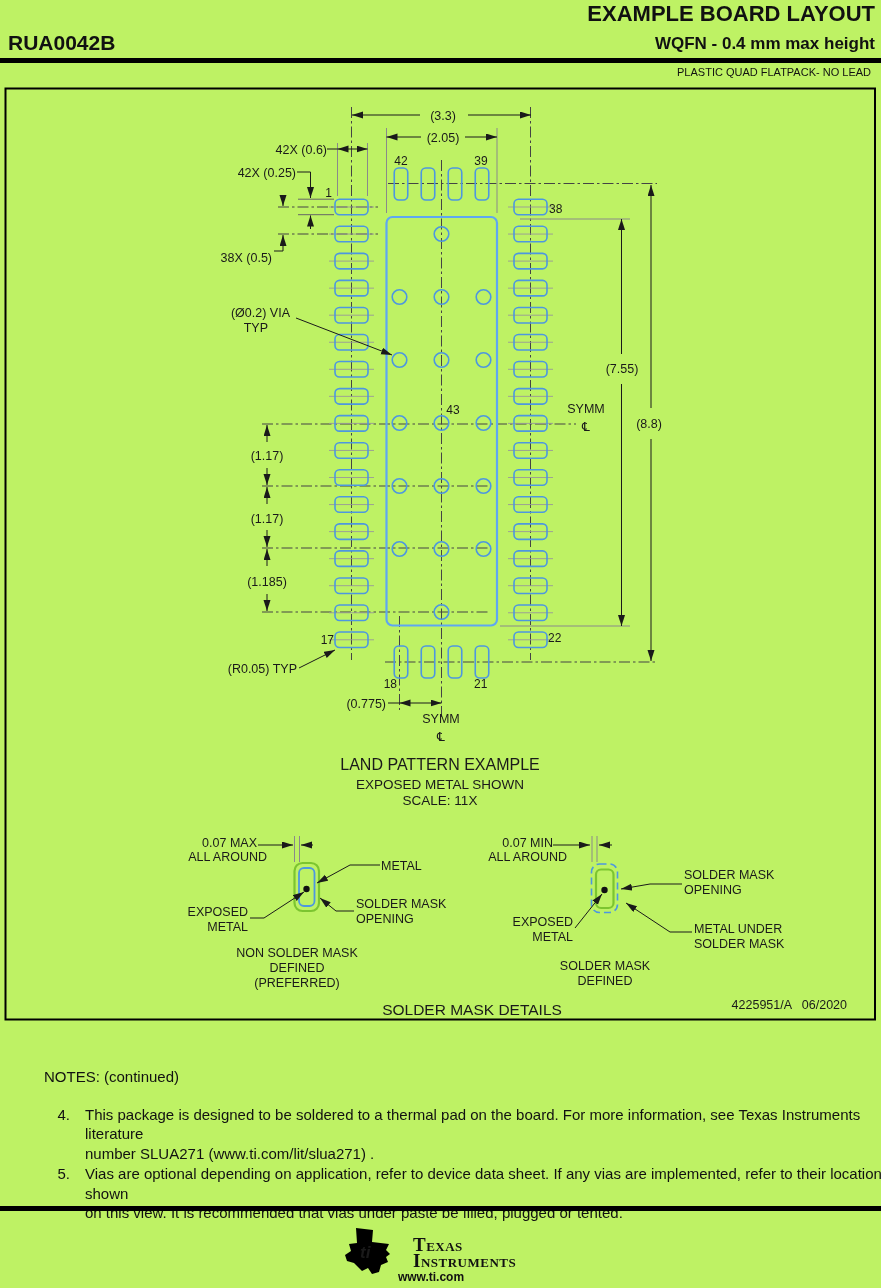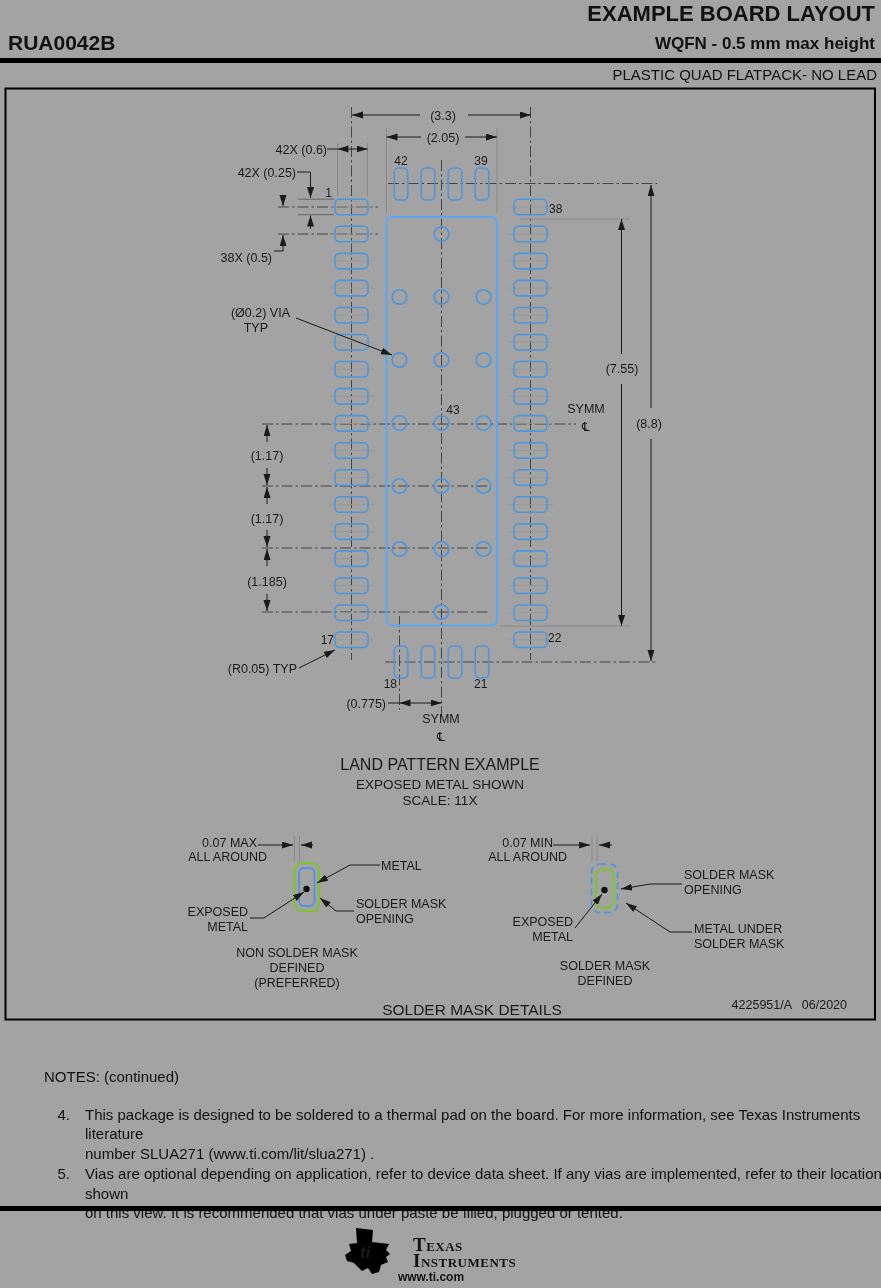--- a/index.html
+++ b/index.html
@@ -1,25 +1,25 @@
 <!DOCTYPE html>
 <html style="--blue: #4d97e0; --blue2: #5ea7f2; --green: #7cc530;"><head>
 <meta charset="utf-8">
 <style>
   html,body{margin:0;padding:0;background:#fff;}
-  .page{position:relative;width:881px;height:1288px;background:#a3a3a3;overflow:hidden;
+  .page{position:relative;width:881px;height:1288px;background:#bef264;overflow:hidden;
         font-family:"Liberation Sans","DejaVu Sans",sans-serif;color:#111;}
   .abs{position:absolute;}
   .hdr-title{right:6px;top:1px;font-size:22px;font-weight:bold;}
   .hdr-part{left:8px;top:31px;font-size:21px;font-weight:bold;}
   .hdr-sub{right:6px;top:34px;font-size:17px;font-weight:bold;}
   .rule{left:0;width:881px;height:5px;background:#000;}
   .rule-top{top:58px;}
   .rule-bottom{top:1206px;}
-  .hdr-pkg{right:4px;top:66px;font-size:15px;}
+  .hdr-pkg{right:10px;top:66px;font-size:11px;}
   svg text{font-family:"Liberation Sans","DejaVu Sans",sans-serif;fill:#1a1a1a;}
   .lbl{font-size:12.5px;}
   .pin{font-size:12px;}
   .cap1{font-size:16px;}
   .cap2{font-size:13.5px;}
   .dtitle{font-size:15.5px;}
   .docnum{font-size:12.5px;white-space:pre;}
   .cl{stroke:#444;stroke-width:1;fill:none;stroke-dasharray:11 3 2.5 3;}
   .ext{stroke:#8a8a8a;stroke-width:1;fill:none;}
   .tick{stroke:#666;stroke-width:1;fill:none;}
@@ -41,21 +41,21 @@
             font-weight:bold;font-variant:small-caps;font-size:19px;line-height:15.5px;letter-spacing:0.5px;}
   .ti-url{left:343px;top:1270px;width:176px;text-align:center;font-size:12px;font-weight:bold;}
 </style>
 </head>
 <body>
 
 <div class="page">
 
   <div class="abs hdr-title">EXAMPLE BOARD LAYOUT</div>
   <div class="abs hdr-part">RUA0042B</div>
-  <div class="abs hdr-sub">WQFN - 0.5 mm max height</div>
+  <div class="abs hdr-sub">WQFN - 0.4 mm max height</div>
   <div class="abs rule rule-top"></div>
   <div class="abs hdr-pkg">PLASTIC QUAD FLATPACK- NO LEAD</div>
 
   <svg class="abs" style="left:0;top:0" width="881" height="1225" viewBox="0 0 881 1225">
     <defs>
       <marker id="arw" markerWidth="12" markerHeight="9" refX="11" refY="3.5" orient="auto-start-reverse" markerUnits="userSpaceOnUse">
         <path d="M0,0 L11,3.5 L0,7 Z" fill="#1a1a1a"></path>
       </marker>
     </defs>
 

